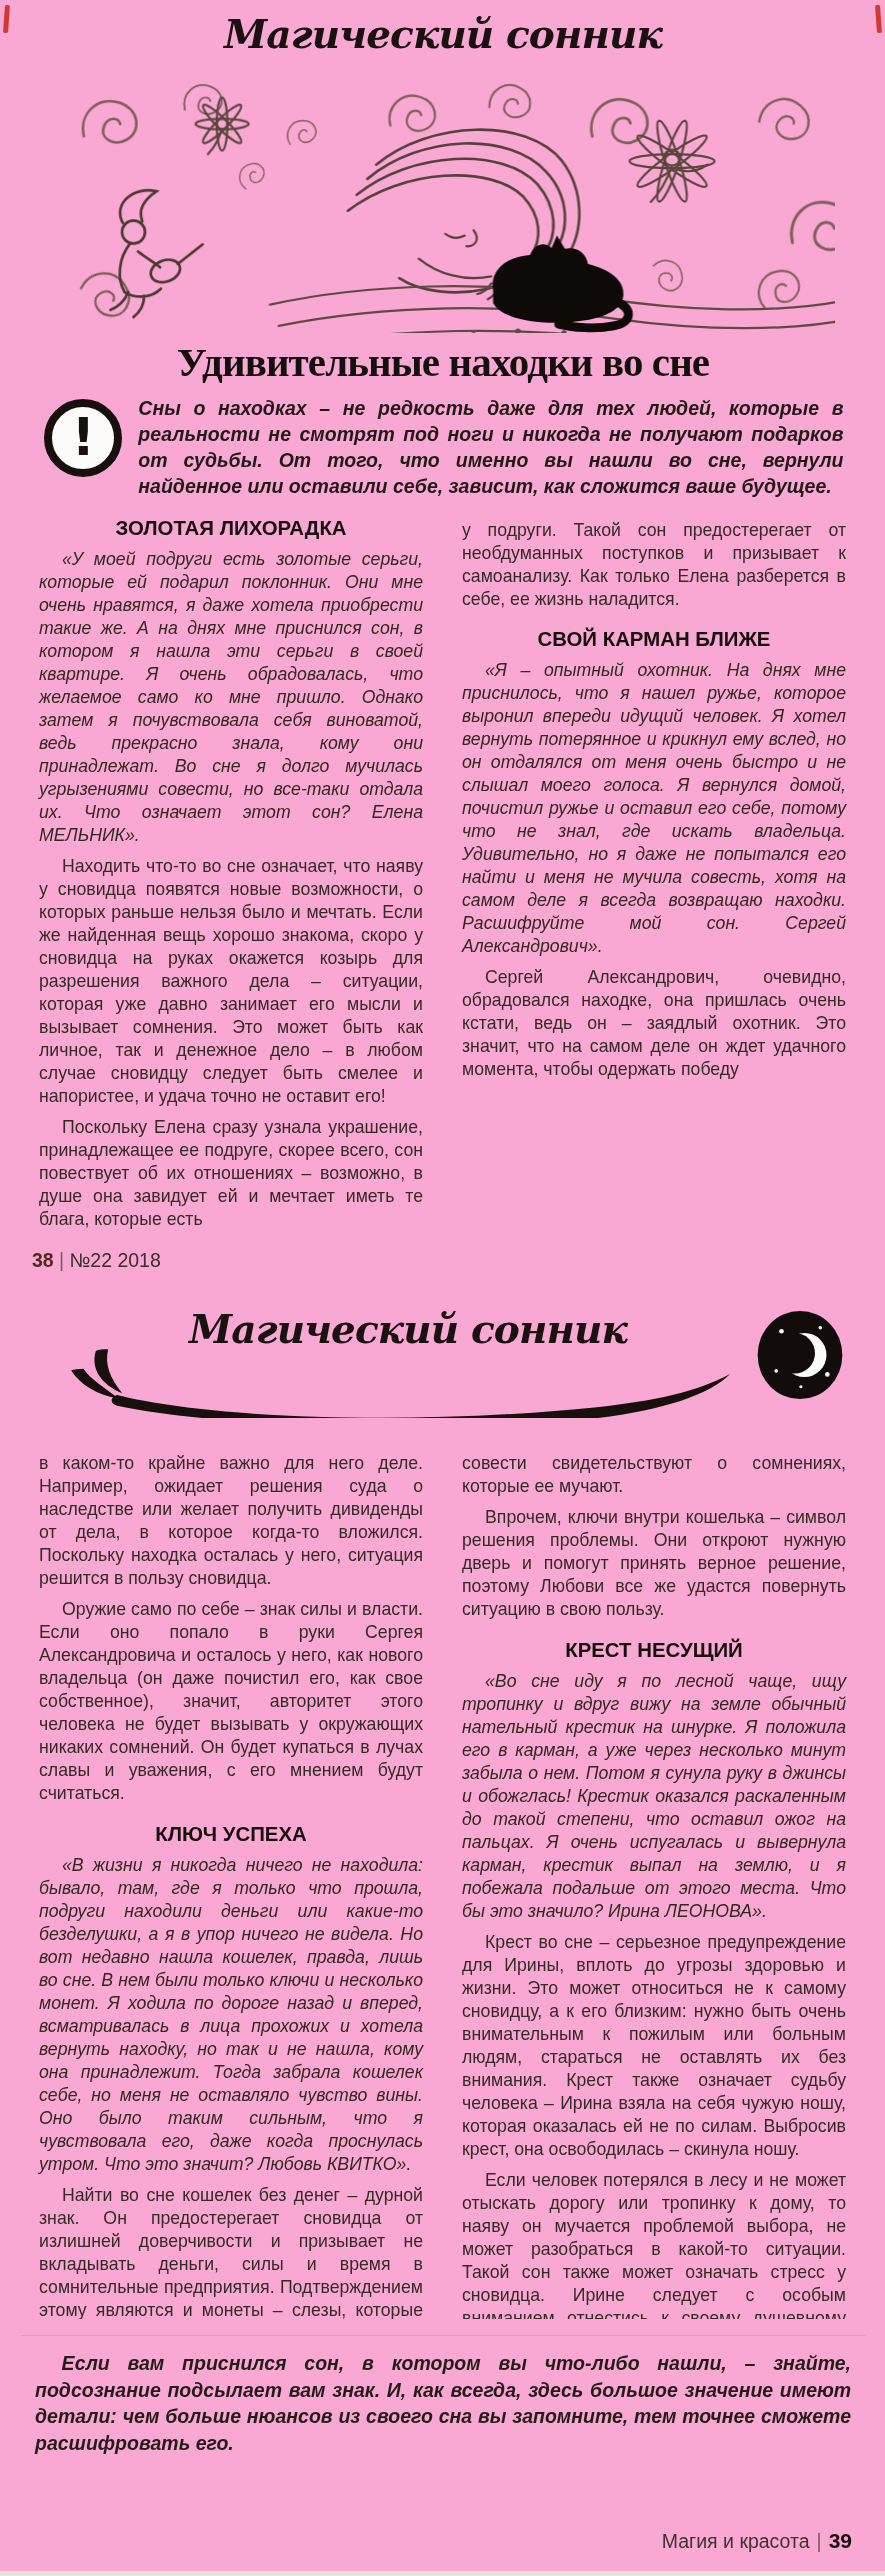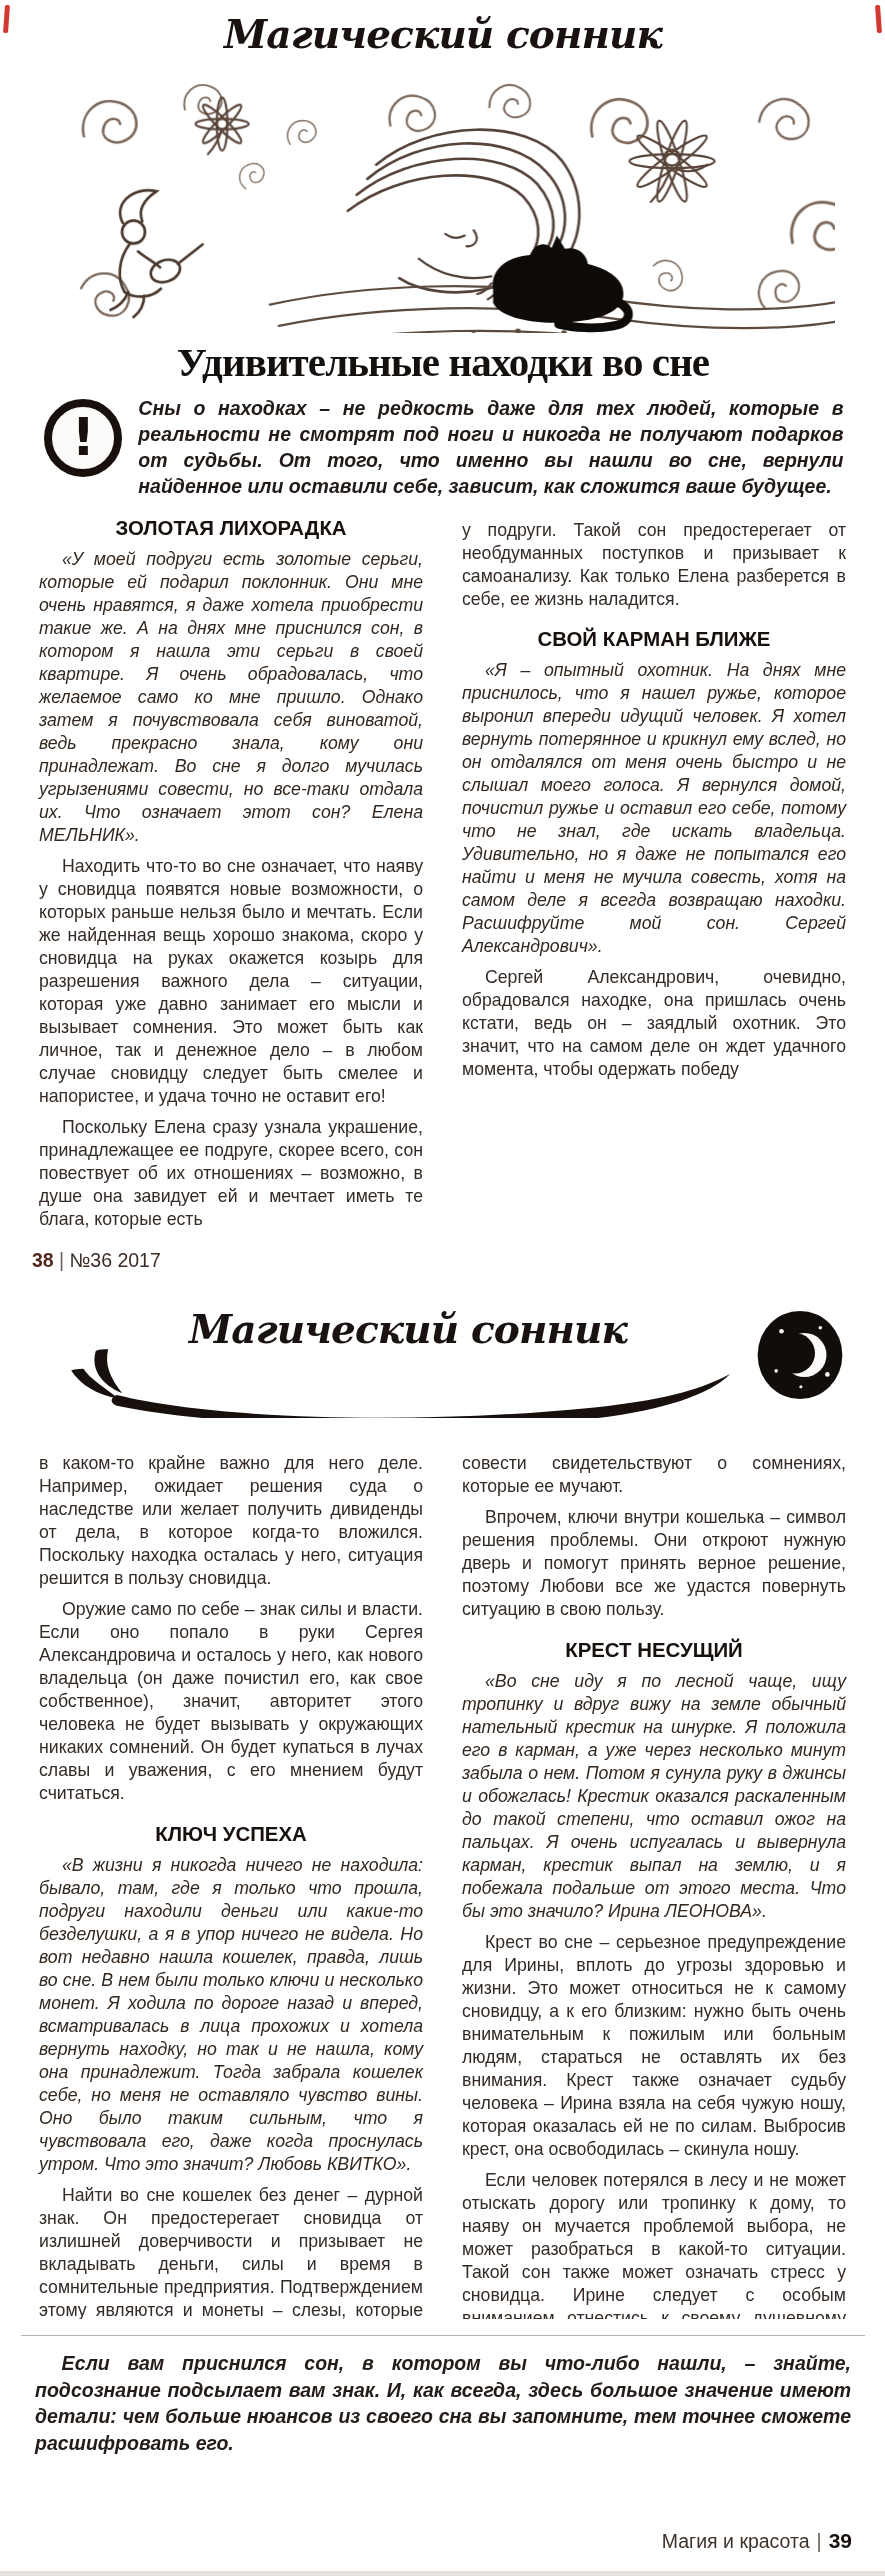--- a/index.html
+++ b/index.html
@@ -1,17 +1,17 @@
 <!DOCTYPE html>
 <html lang="ru" style="font-size:14px"><head>
 <meta charset="utf-8">
 <style>
   html,body{margin:0;padding:0;}
   body{background:#efeceb;font-family:"Liberation Sans",sans-serif;}
-  .sheet{position:relative;width:886px;height:2576px;margin:0 auto;background:#ffffff;overflow:hidden;color:#352b26;}
+  .sheet{position:relative;width:886px;height:2576px;margin:0 auto;background:#f9a8d4;overflow:hidden;color:#352b26;}
 
   
   .script-title{
     font-family:"DejaVu Serif",serif;font-style:italic;font-weight:600;
     font-size:39px;color:#191210;letter-spacing:-0.9px;white-space:nowrap;
   }
   .columns{display:flex;gap:23px;width:824px;margin:0 auto;}
   .col{width:400px;overflow:hidden;text-align:justify;font-size:17.7px;line-height:23px;}
   .col p{margin:8px;text-indent:23px;}
   .col p.no-indent{text-indent:0;}
@@ -178,21 +178,21 @@
       </div>
       <div class="col">
         <p class="no-indent" style="margin-top:7px;">у подруги. Такой сон предостерегает от необдуманных поступков и призывает к самоанализу. Как только Елена разберется в себе, ее жизнь наладится.</p>
         <h2 class="section-heading">СВОЙ КАРМАН БЛИЖЕ</h2>
         <p class="quote">«Я – опытный охотник. На днях мне приснилось, что я нашел ружье, которое выронил впереди идущий человек. Я хотел вернуть потерянное и крикнул ему вслед, но он отдалялся от меня очень быстро и не слышал моего голоса. Я вернулся домой, почистил ружье и оставил его себе, потому что не знал, где искать владельца. Удивительно, но я даже не попытался его найти и меня не мучила совесть, хотя на самом деле я всегда возвращаю находки. Расшифруйте мой сон. Сергей Александрович».</p>
         <p>Сергей Александрович, очевидно, обрадовался находке, она пришлась очень кстати, ведь он – заядлый охотник. Это значит, что на самом деле он ждет удачного момента, чтобы одержать победу</p>
       </div>
     </div>
 
     <div class="p1-footer">
-      <span class="pg">38</span><span class="sep">|</span><span>№36 2017</span>
+      <span class="pg">38</span><span class="sep">|</span><span>№22 2018</span>
     </div>
   </section>
 
   <section class="page2">
     <div class="p2-header">
       <span class="script-title">Магический сонник</span>
       <svg class="flourish" width="682" height="74" viewBox="0 0 770 84">
         <g fill="#17100d">
           <path d="M34,8 C28,28 40,46 64,56 C50,38 44,24 48,6 C42,6 37,6 34,8 Z"></path>
           <path d="M6,30 C16,46 36,58 60,62 C42,48 28,40 20,28 C14,28 9,29 6,30 Z"></path>

